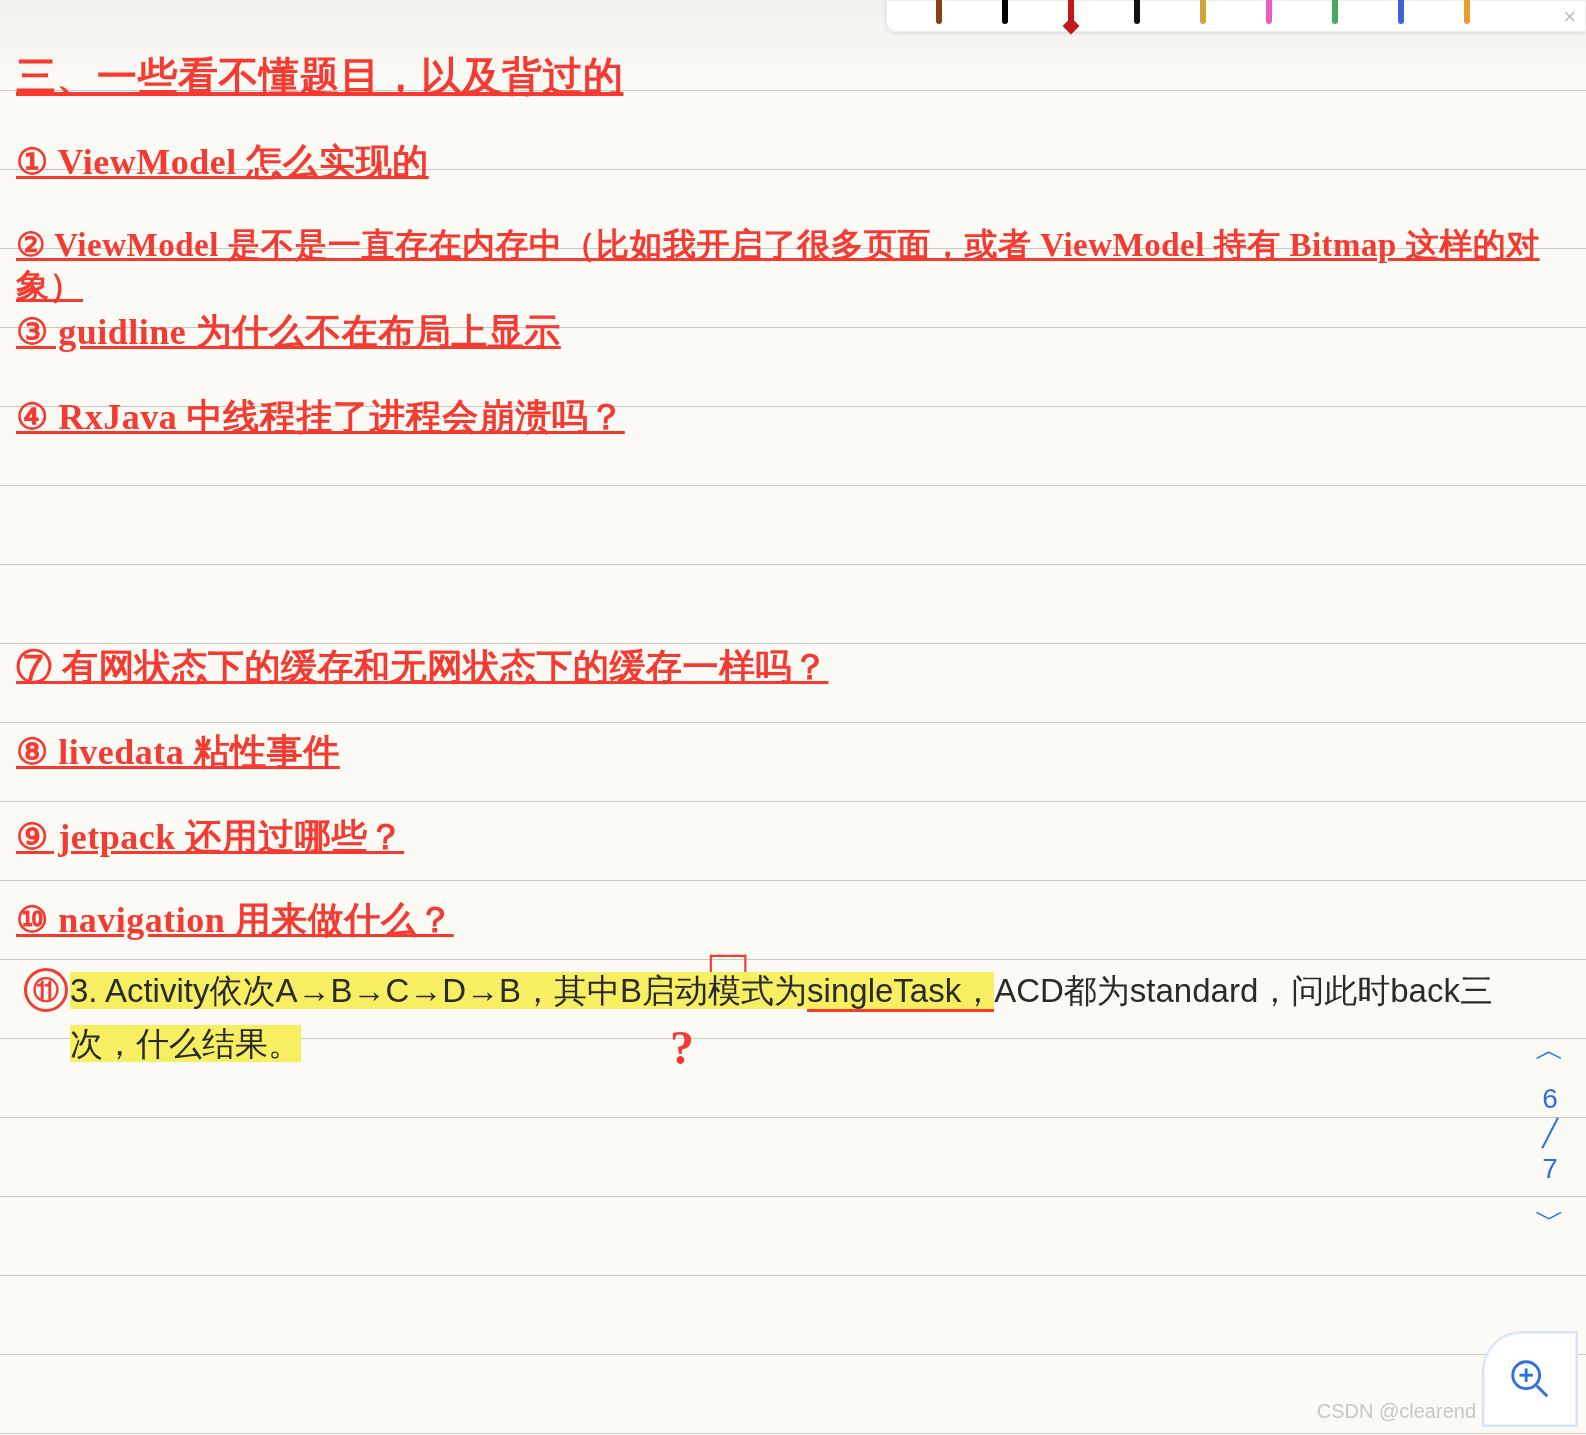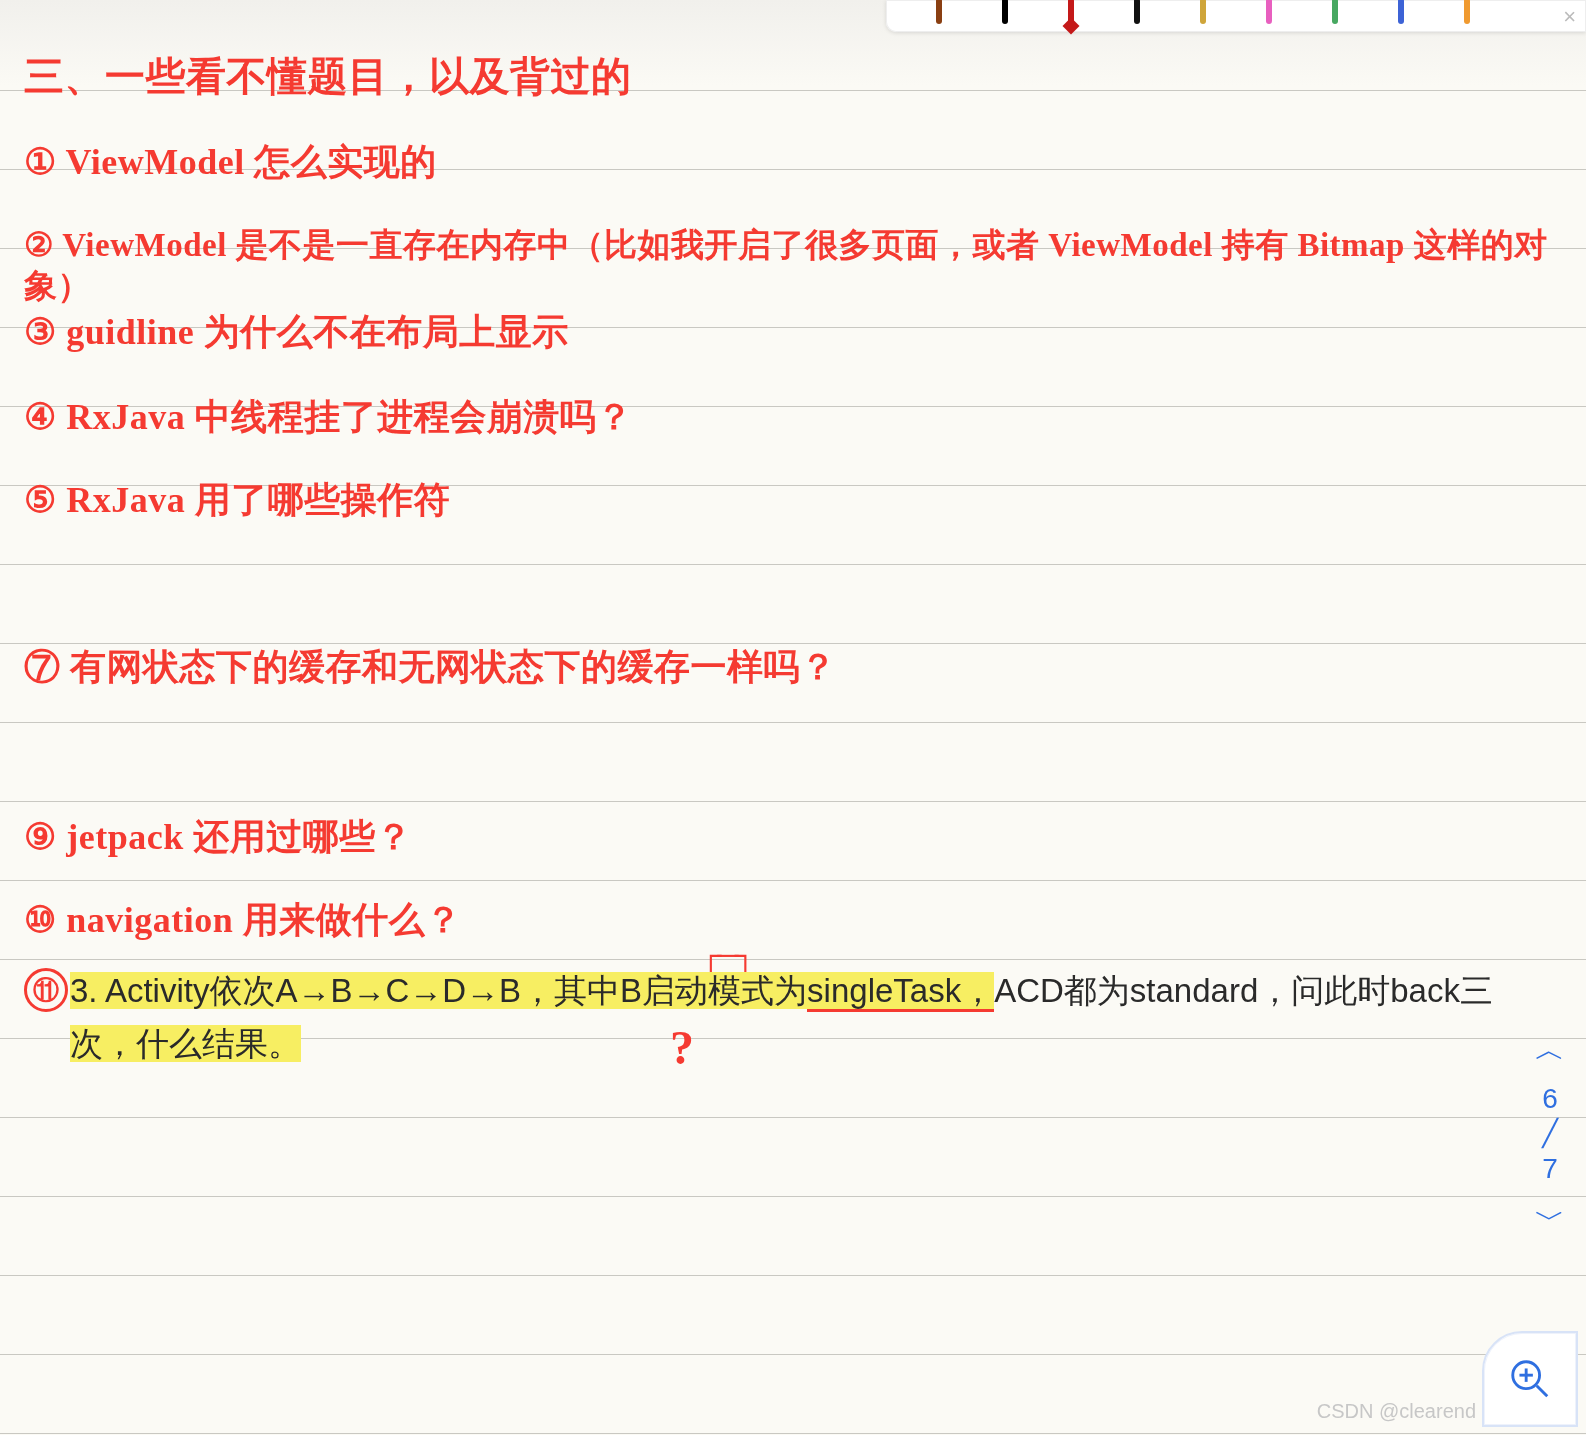--- a/index.html
+++ b/index.html
@@ -76,24 +76,25 @@
 
   
   .hand{
     font-family:"Bradley Hand","Segoe Script","Comic Sans MS",cursive;
     color:var(--ink);
     font-weight:600;
     letter-spacing:.5px;
   }
   .row{
     position:absolute;
-    left:24px; right:30px;
+    left:16px; right:30px;
     font-size:36px;
     line-height:1.25;
     white-space:normal;
+    text-decoration:underline;
   }
   .title-row{font-size:40px;}
 
   
   .typed{
     position:absolute;
     left:70px; right:30px;
     color:var(--print);
     font-family:"PingFang SC","Microsoft YaHei",sans-serif;
     font-size:33px;
@@ -167,22 +168,22 @@
       <div class="swatch" style="background: rgb(240, 154, 48);"></div>
       <span class="close">×</span>
   </div>
 
   <div class="row hand title-row" style="top:52px;">三、一些看不懂题目，以及背过的</div>
 
   <div class="row hand" style="top:140px;">① ViewModel 怎么实现的</div>
   <div class="row hand" style="top:225px;font-size:33px;">② ViewModel 是不是一直存在内存中（比如我开启了很多页面，或者 ViewModel 持有 Bitmap 这样的对象）</div>
   <div class="row hand" style="top:310px;">③ guidline 为什么不在布局上显示</div>
   <div class="row hand" style="top:395px;">④ RxJava 中线程挂了进程会崩溃吗？</div>
-  <div class="row hand" style="top:478px;">⑤ RxJava 用了哪些操作符</div>
   <div class="row hand" style="top:645px;">⑦ 有网状态下的缓存和无网状态下的缓存一样吗？</div>
+  <div class="row hand" style="top:730px;">⑧ livedata 粘性事件</div>
   <div class="row hand" style="top:815px;">⑨ jetpack 还用过哪些？</div>
   <div class="row hand" style="top:898px;">⑩ navigation 用来做什么？</div>
 
   <div class="circ" style="left:24px;top:968px;">⑪</div>
 
   <div class="mark" style="left:700px;top:938px;font-size:30px;letter-spacing:-4px;">┌─┐</div>
 
   <div class="typed" style="top:965px;">
     <span class="hl">3.   </span><span class="hl">Activity依次A→B→C→D→B，其中B启动模式为</span><span class="hl" style="border-bottom:3px solid var(--ink);">singleTask，</span><span>ACD都为standard，问此时back三</span><br>
     <span class="hl">次，什么结果。</span><span></span>

